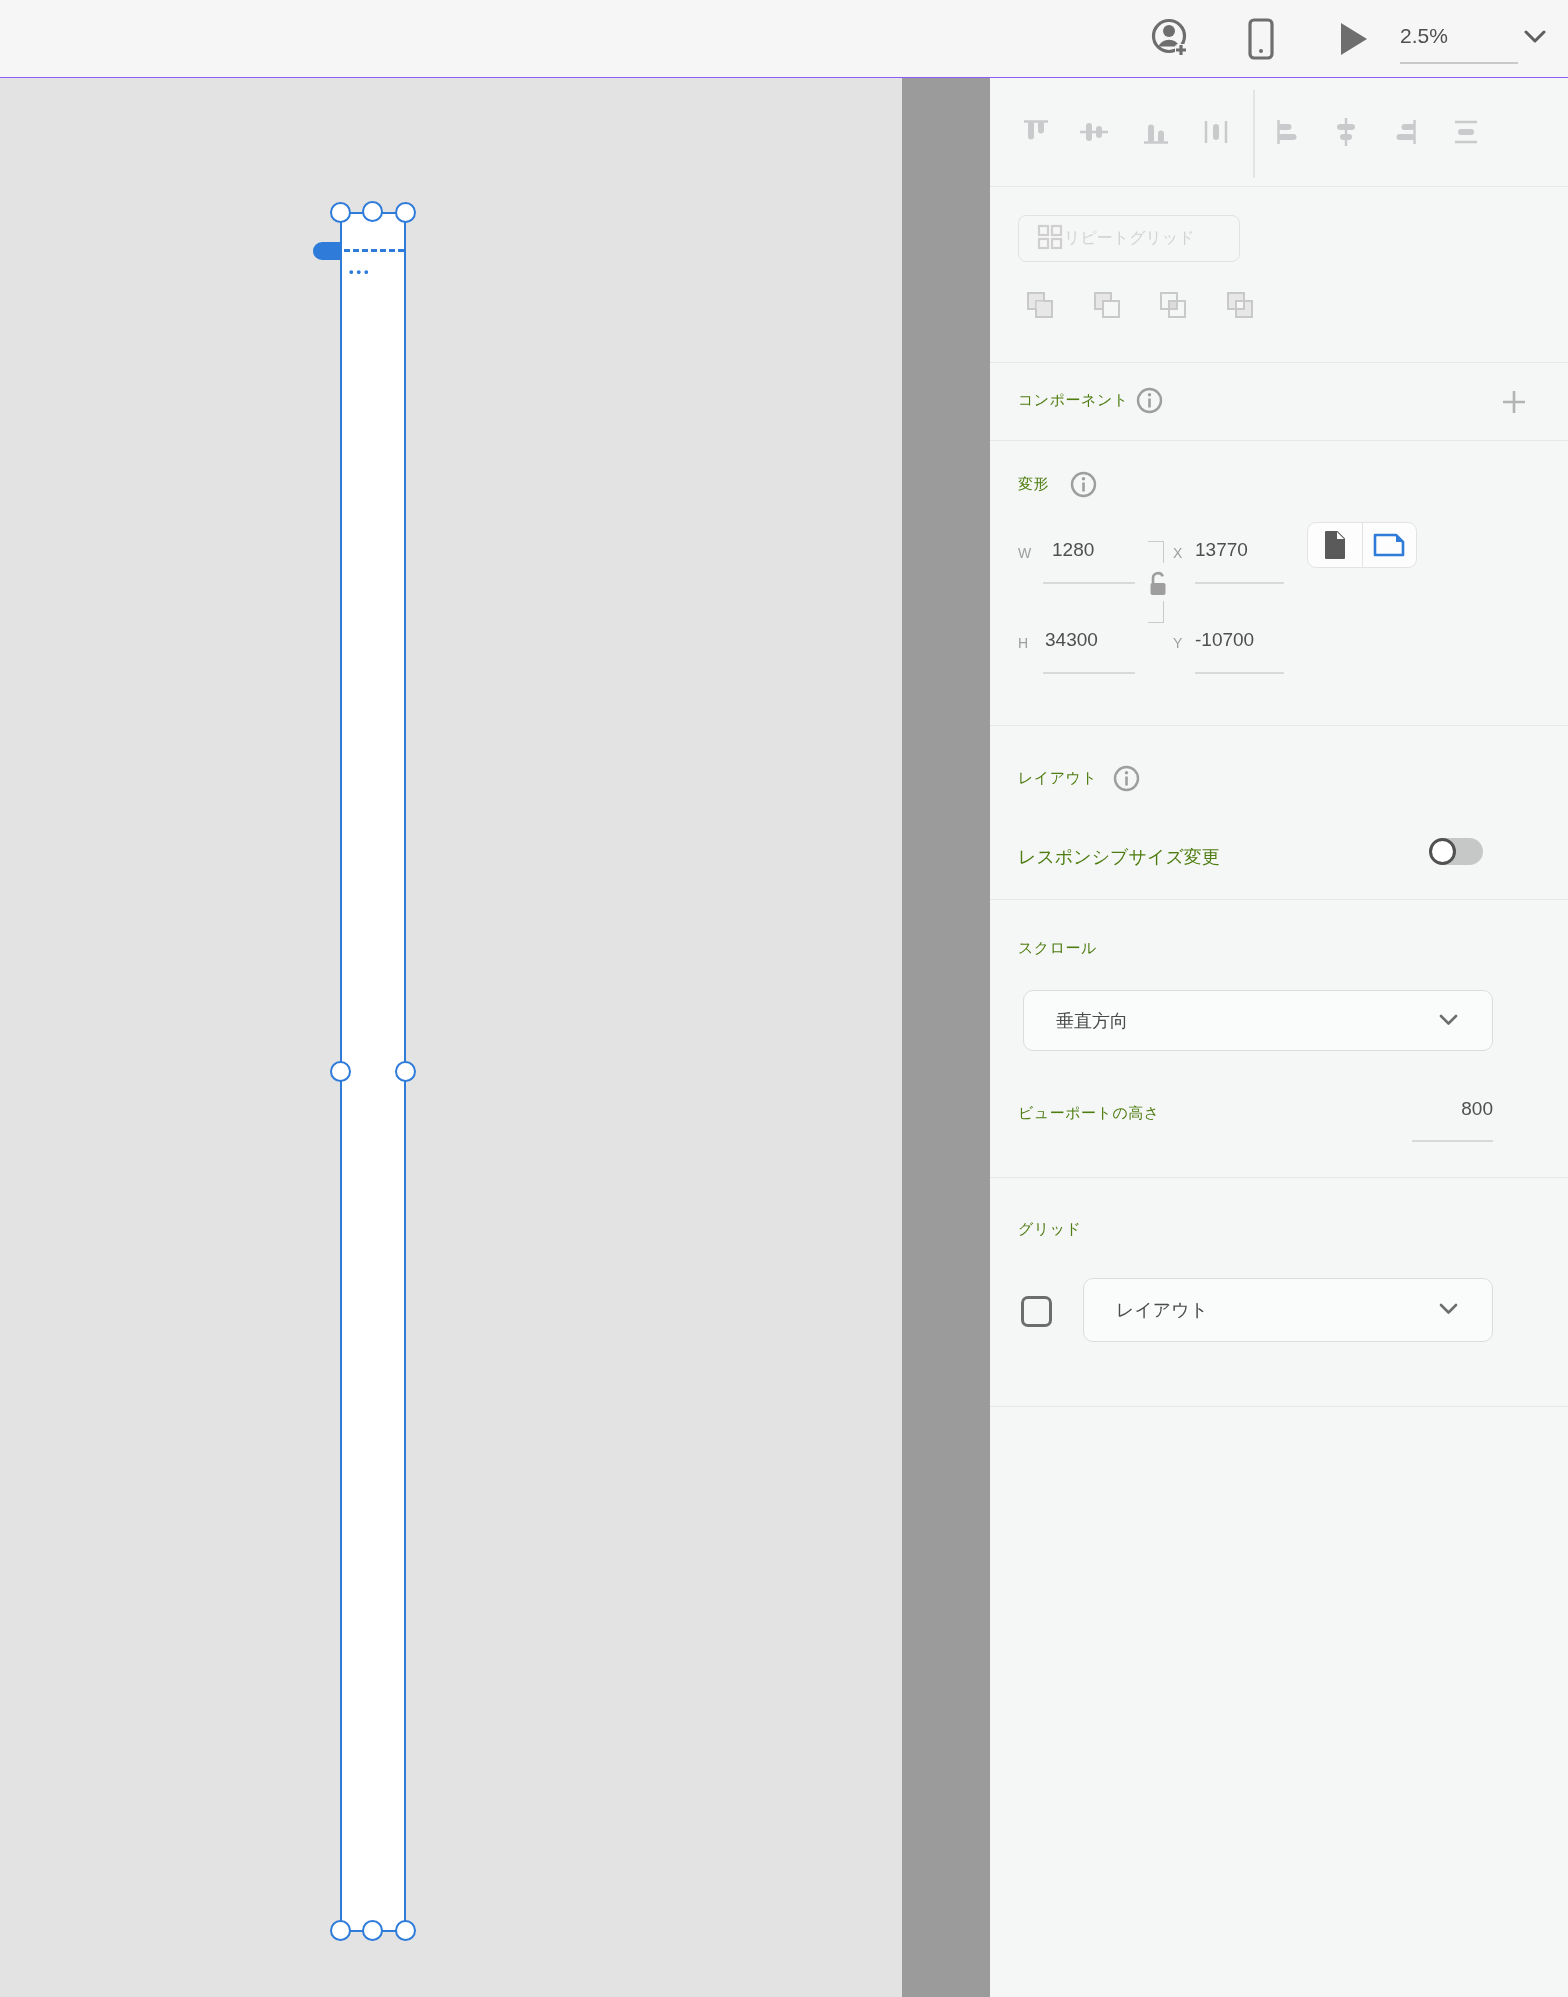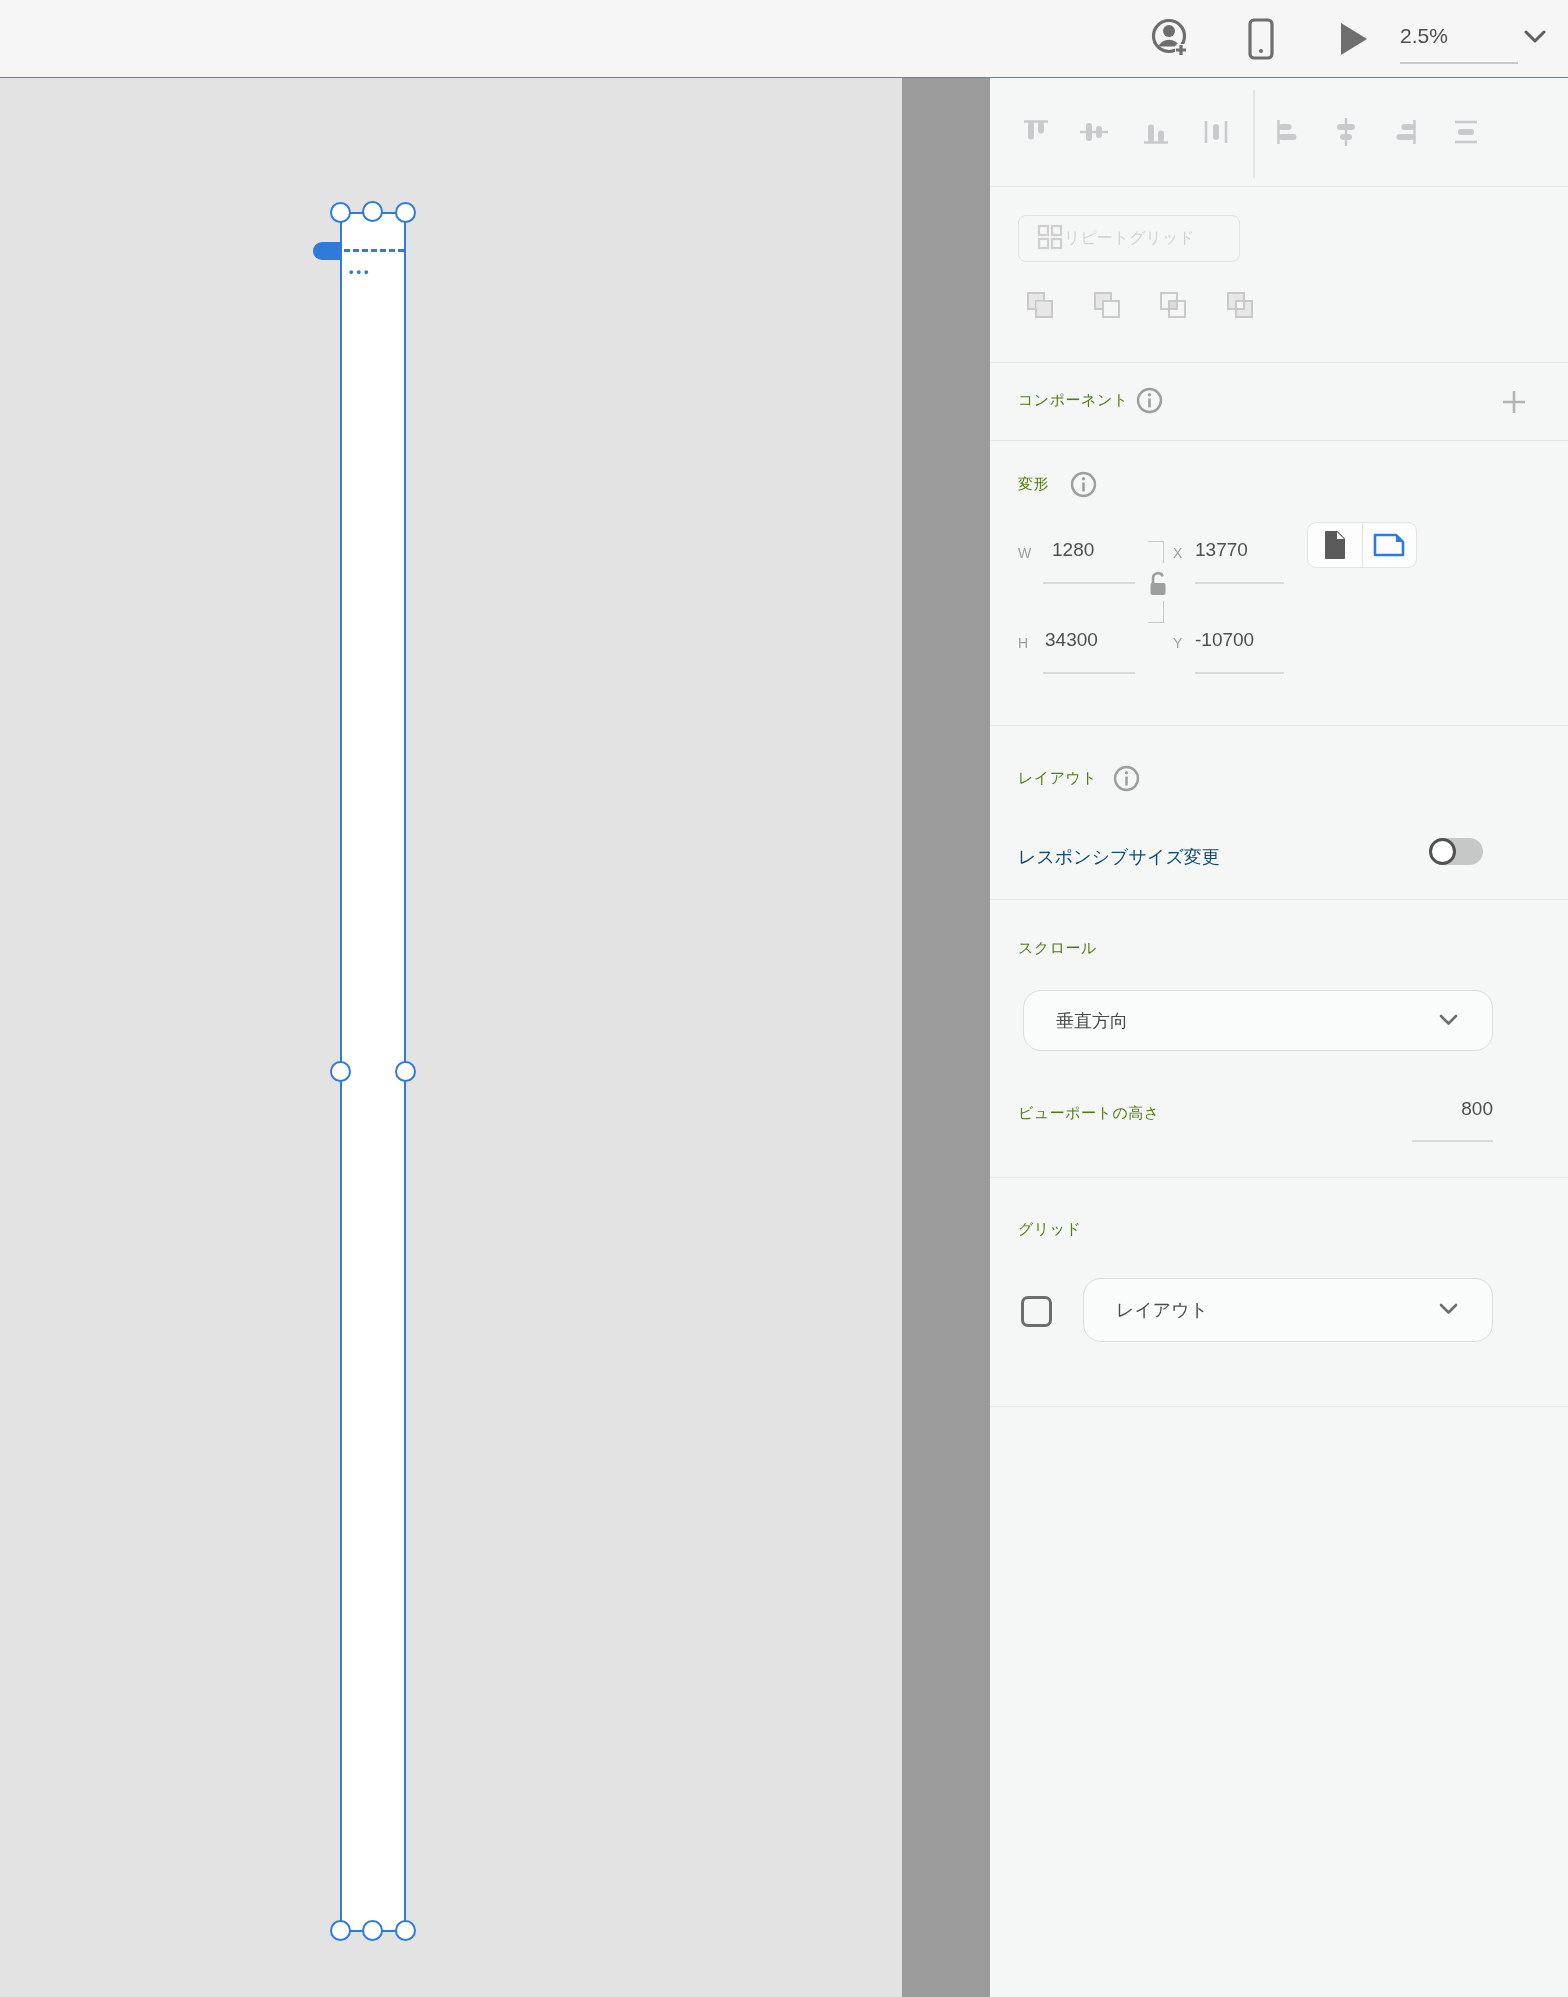--- a/index.html
+++ b/index.html
@@ -46,25 +46,25 @@
   .bracket-bottom { position:absolute; left:158px; top:160px; width:16px; height:22px; border-bottom:1.5px solid #c9c9c9; border-right:1.5px solid #c9c9c9; }
   .lock { position:absolute; left:155px; top:127px; color:#9e9e9e; cursor:pointer; }
 
   .seg { position:absolute; left:317px; top:81px; width:110px; height:46px; background:#fdfdfd; border:1.5px solid #e3e3e3; border-radius:9px; display:flex; overflow:hidden; }
   .seg > div { flex:1; display:flex; align-items:center; justify-content:center; cursor:pointer; }
   .seg > div + div { border-left:1.5px solid #e3e3e3; }
 
   .toggle { position:absolute; left:440px; top:112px; width:53px; height:27px; background:#c6c8c8; border-radius:14px; cursor:pointer; }
   .toggle .knob { position:absolute; left:-1px; top:0; width:27px; height:27px; border-radius:50%; background:#ffffff; border:3.5px solid #515151; }
 
-  .dropdown { position:absolute; height:61px; background:#fafbfb; border:1.5px solid #dcdcdc; border-radius:18px; display:flex; align-items:center; justify-content:space-between; padding:0 34px 0 32px; cursor:pointer; }
+  .dropdown { position:absolute; height:61px; background:#fafbfb; border:1.5px solid #dcdcdc; border-radius:10px; display:flex; align-items:center; justify-content:space-between; padding:0 34px 0 32px; cursor:pointer; }
   .dropdown .dd-text { font-size:18px; color:#4a4a4a; }
   .dropdown .chev { color:#6e6e6e; }
 
-  .row-text { position:absolute; font-size:18px; color:#0c4a6e; }
+  .row-text { position:absolute; font-size:18px; color:#4d7c0f; }
 
   .checkbox-on { position:absolute; width:33px; height:33px; background:#6d6d6d; border-radius:7px; display:flex; align-items:center; justify-content:center; cursor:pointer; }
   .checkbox-off { position:absolute; width:31px; height:31px; border:3.5px solid #6d6d6d; border-radius:7px; background:transparent; cursor:pointer; }
   .swatch { position:absolute; left:91px; top:133px; width:59px; height:29px; background:#ffffff; border:1.5px solid #dedede; border-radius:5px; cursor:pointer; }
   .eyedropper { position:absolute; left:472px; top:128px; color:#565656; cursor:pointer; }
 </style>
 </head>
 <body>
 
 <div id="app">

